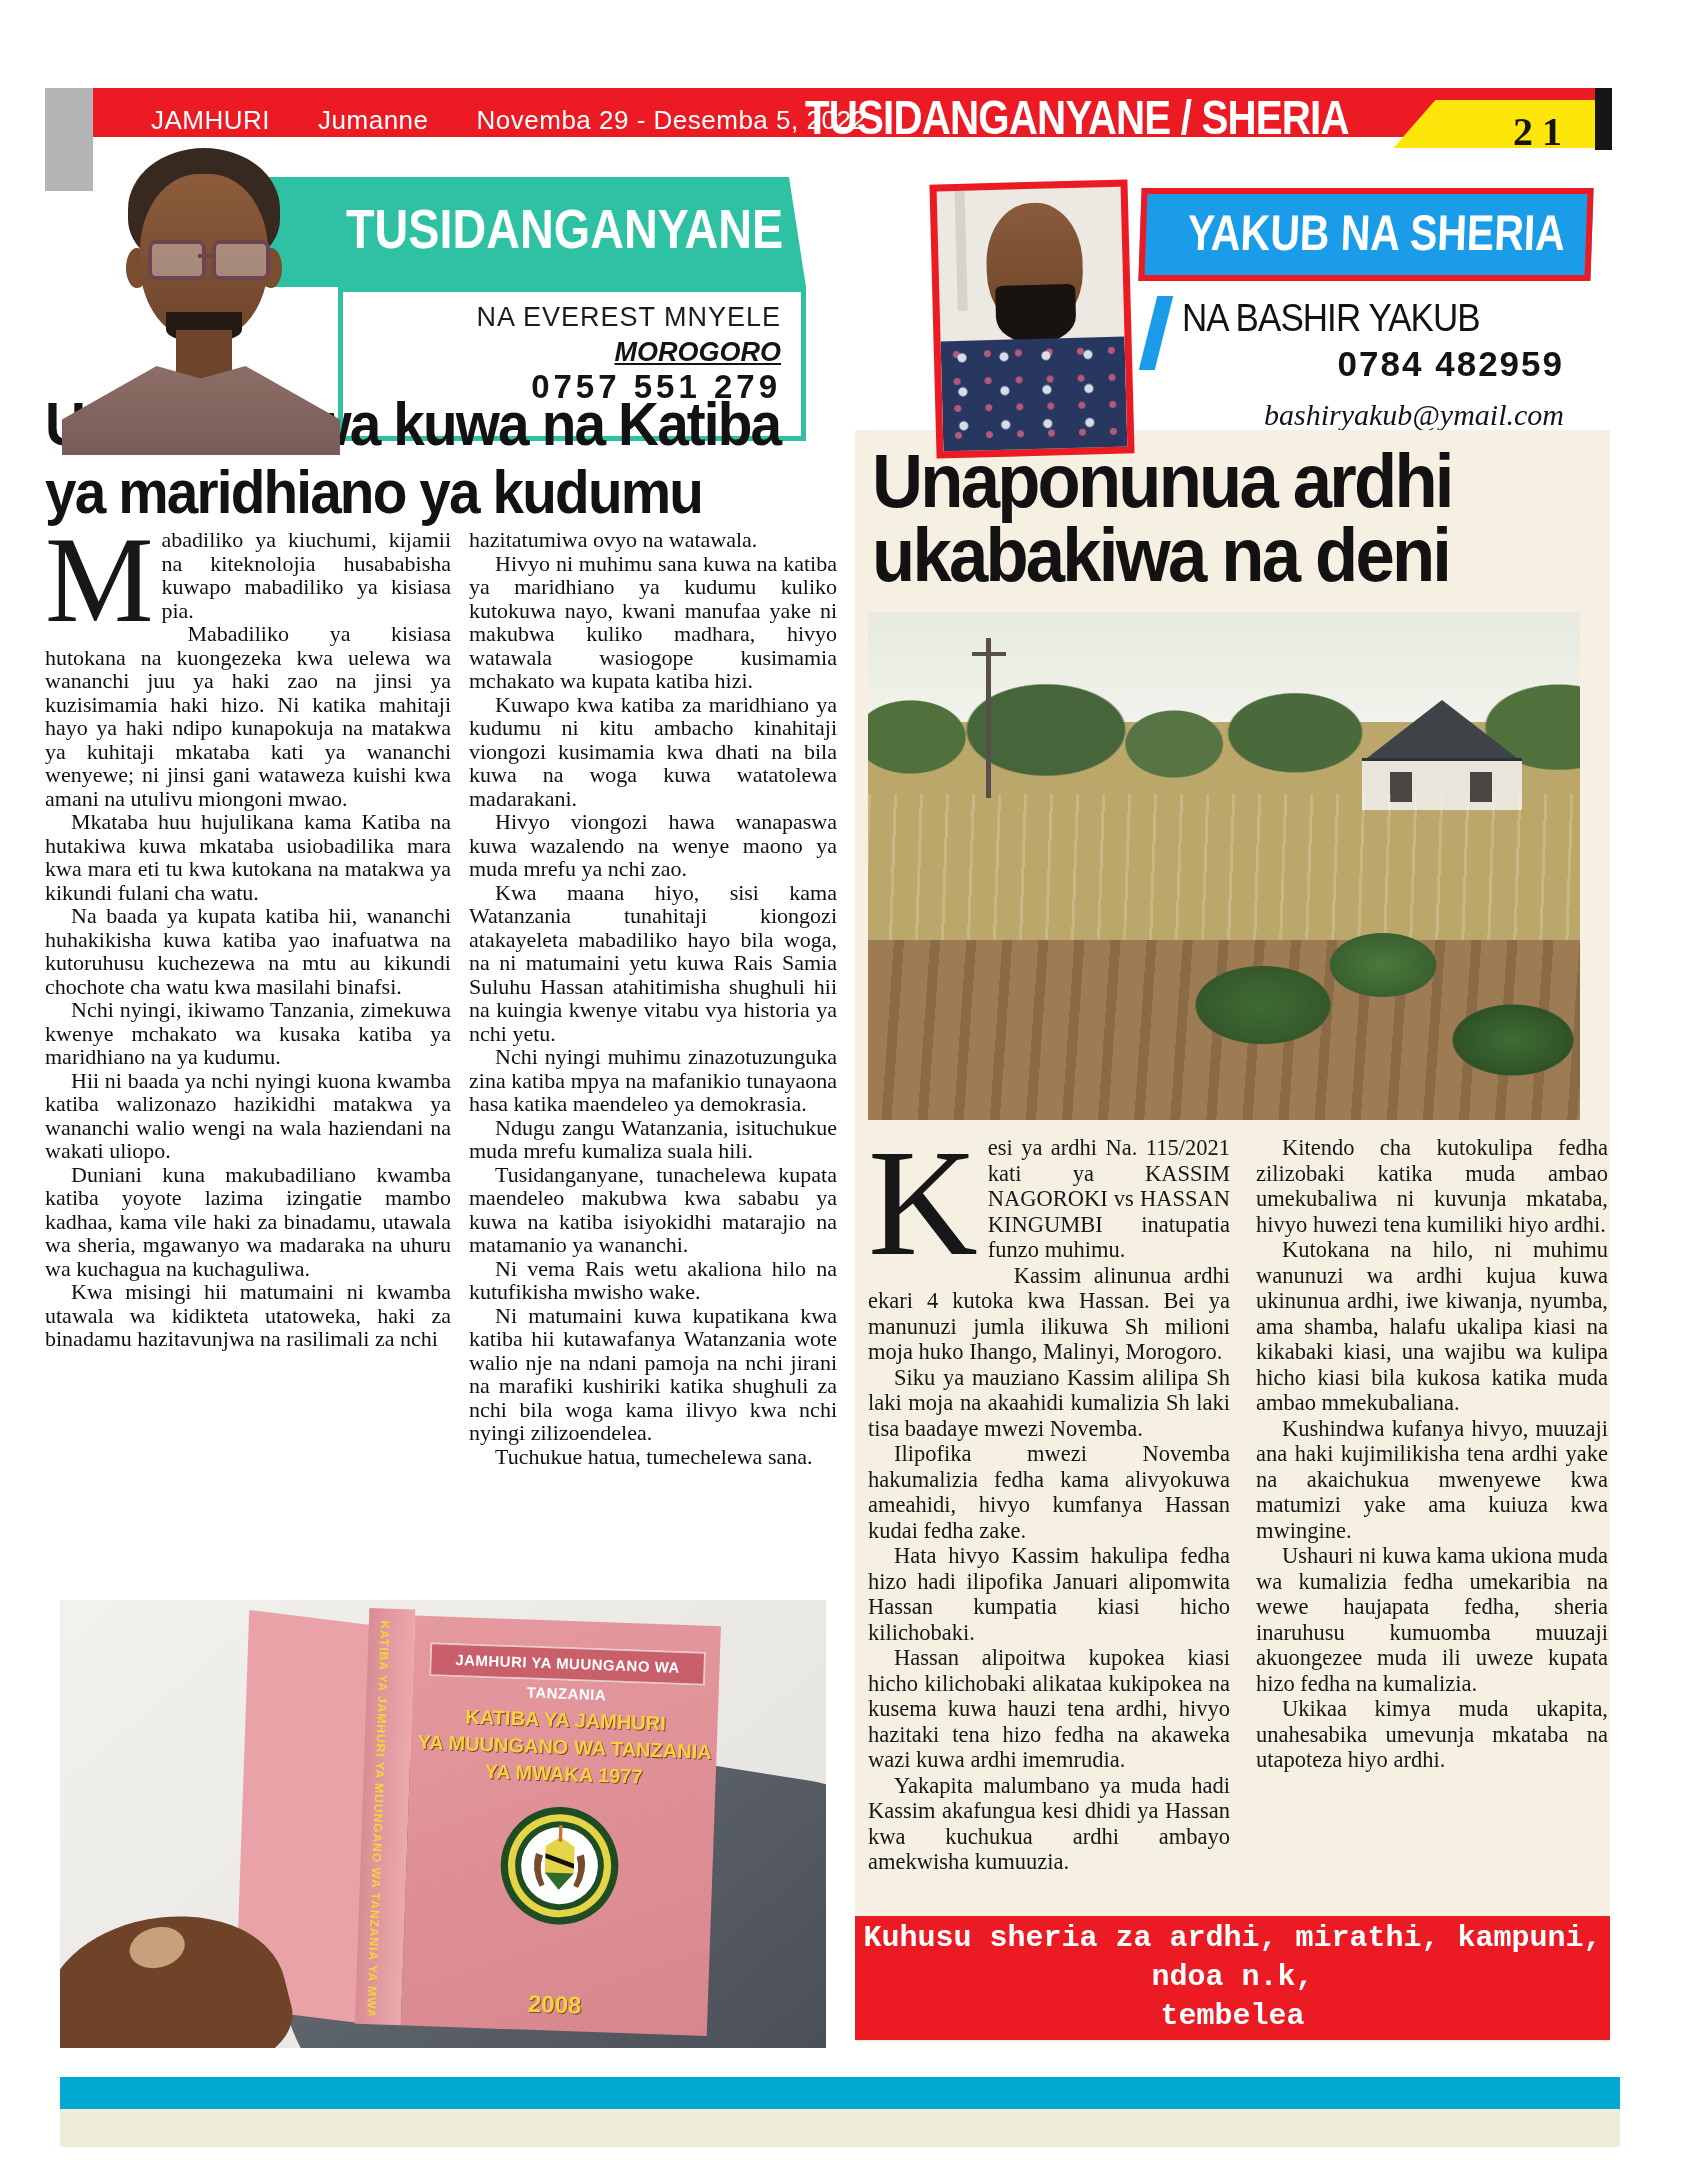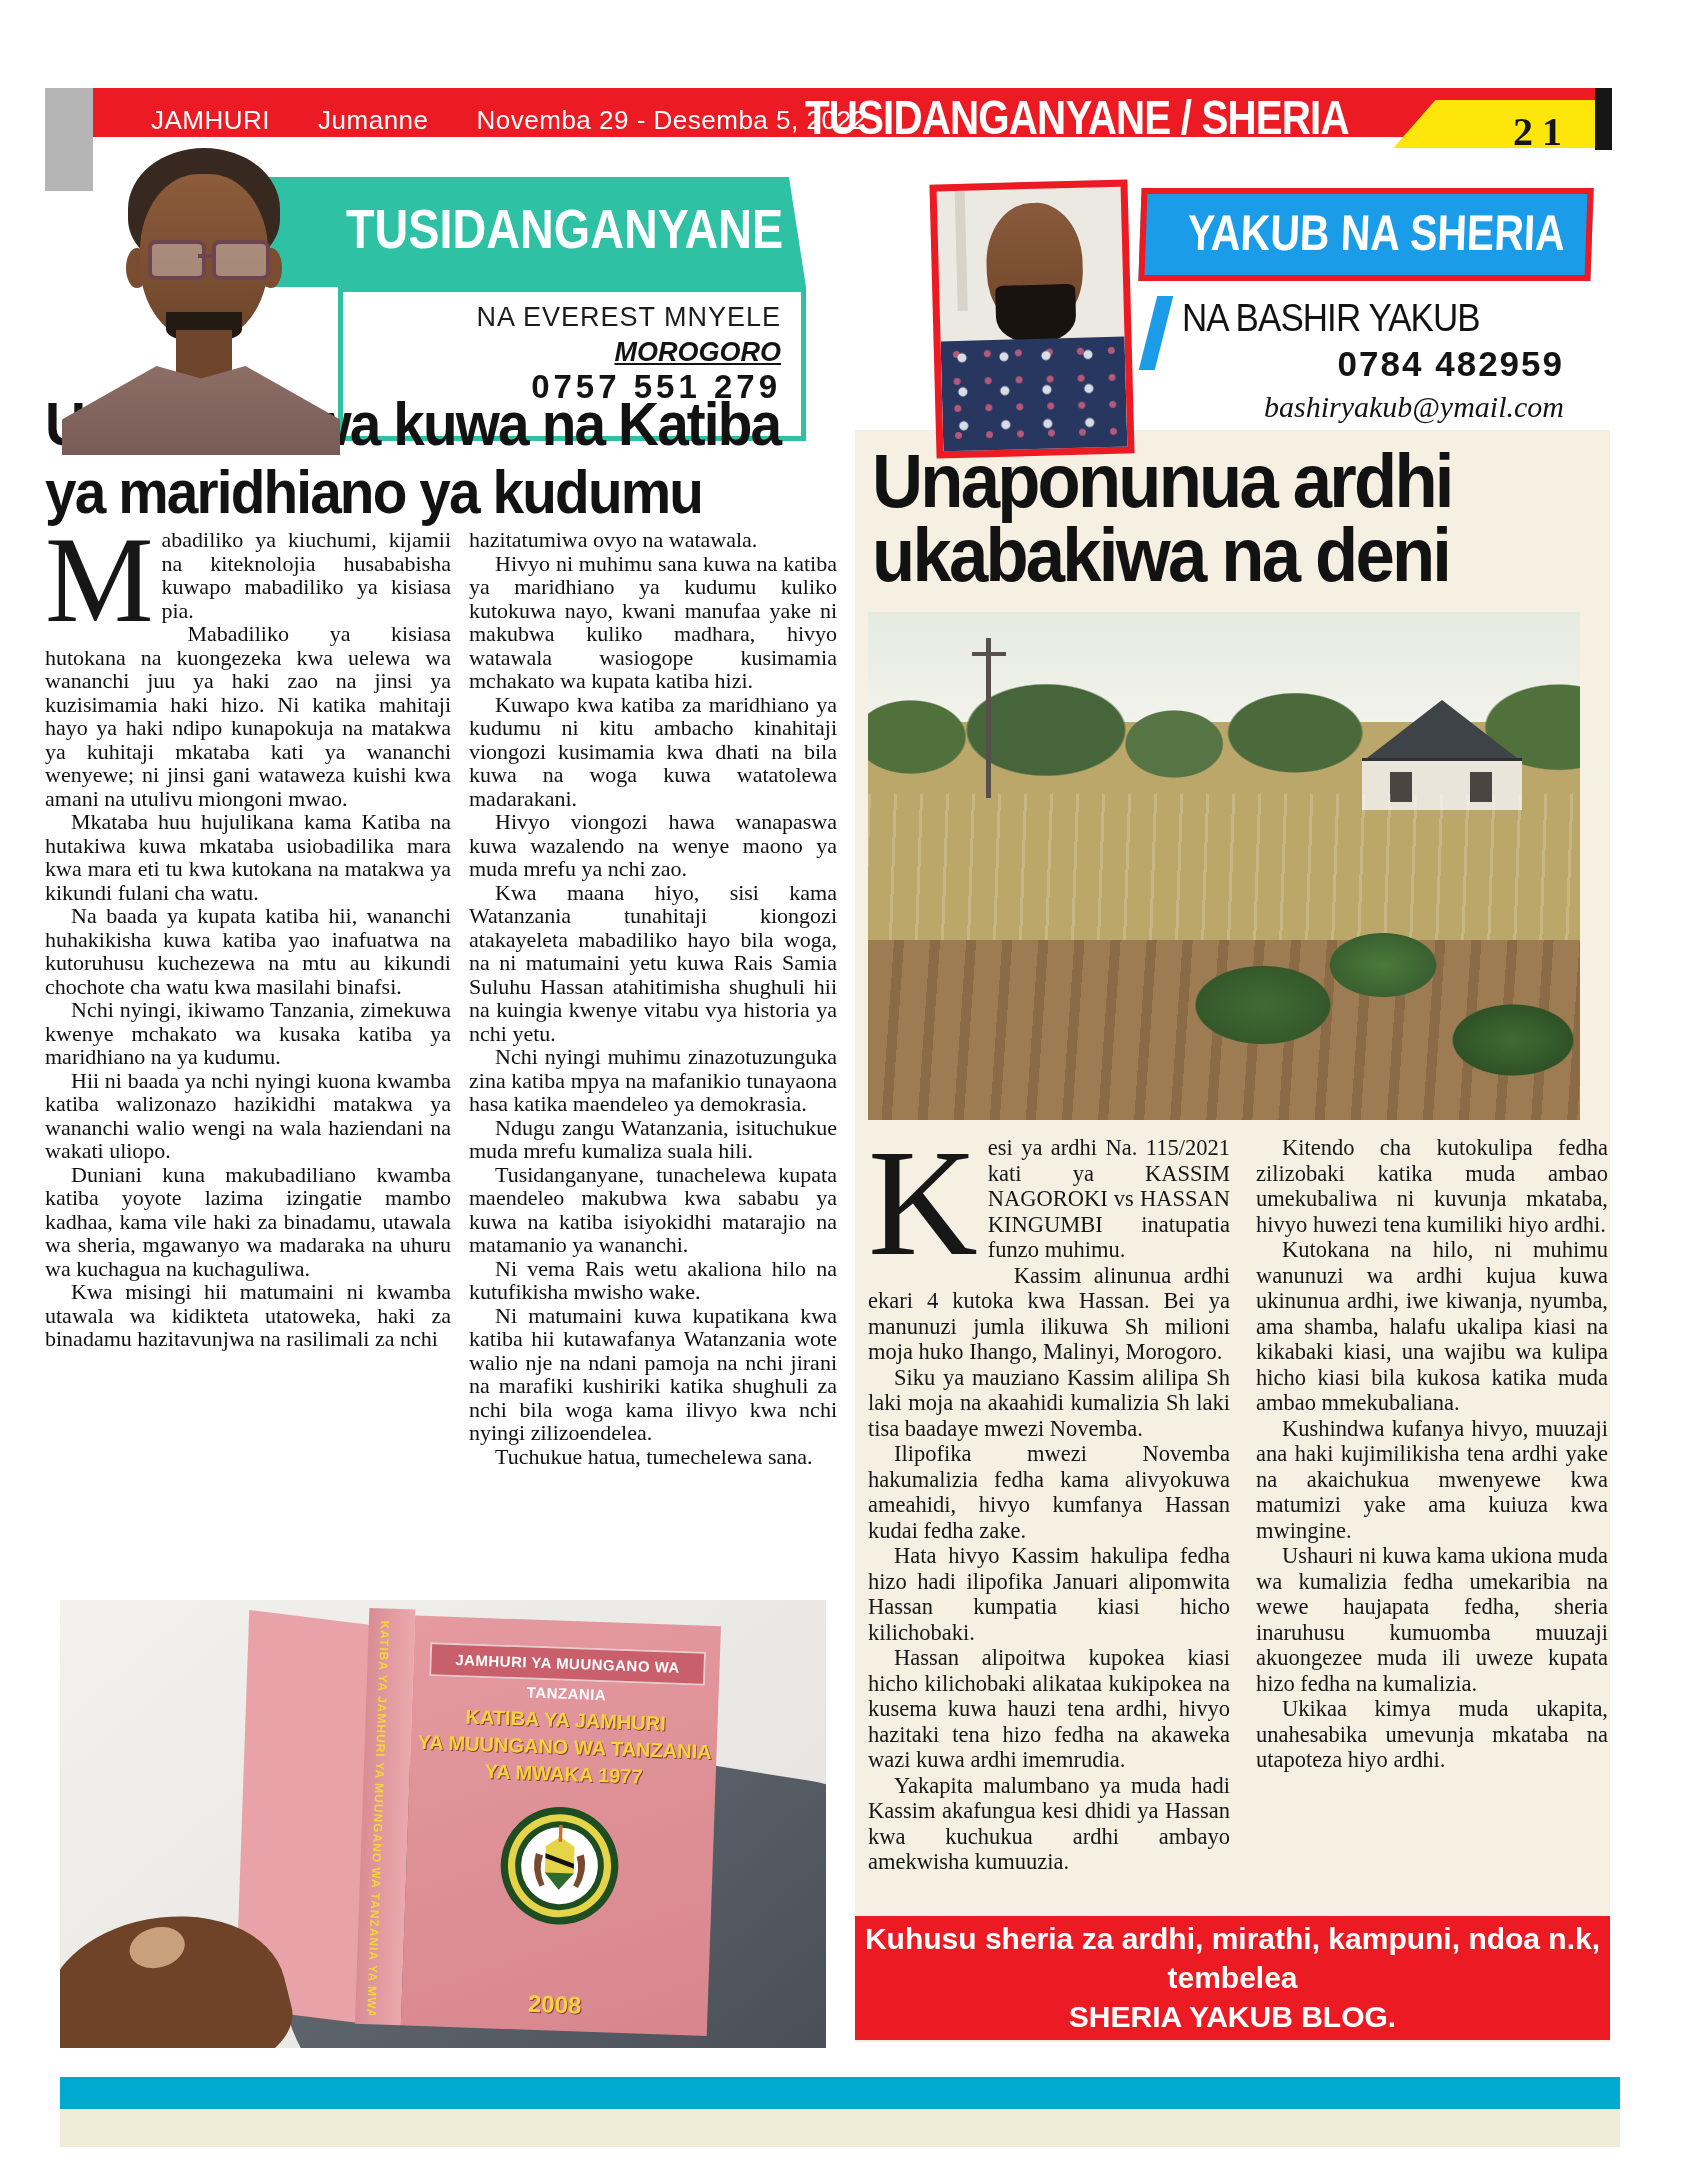--- a/index.html
+++ b/index.html
@@ -67,21 +67,21 @@
                           radial-gradient(circle,rgba(205,95,125,.85) 3px,transparent 4px);
          background-size:42px 34px,31px 27px;}
   .blue-banner{left:1140px; top:188px; width:452px; height:93px; background:var(--blue);
          border:6px solid var(--red); transform:skewX(-2deg); text-align:center; z-index:2;}
   .blue-banner-label{display:inline-block; margin-top:10px; color:#fff; font-size:50px; font-weight:700;
          transform:scaleX(.82); white-space:nowrap;}
   .blue-slash{left:1148px; top:296px; width:16px; height:74px; background:var(--blue); transform:skewX(-14deg);}
   .bashir-byline{left:1182px; top:297px; font-size:38px; color:#121212; transform:scaleX(.92);
          transform-origin:0 50%; white-space:nowrap; letter-spacing:-1px;}
   .bashir-phone{left:1180px; top:344px; width:384px; text-align:right; font-size:35px; font-weight:700; letter-spacing:2px;}
-  .bashir-email{left:1180px; top:390px; width:384px; text-align:right; font-size:30px; font-style:italic;
+  .bashir-email{left:1180px; top:398px; width:384px; text-align:right; font-size:30px; font-style:italic;
          font-family:"Liberation Serif",serif;}
 
   
   .l-headline{left:45px; top:390px; color:#121212; font-size:61px; line-height:68px; font-weight:700;
          transform:scaleX(.93); transform-origin:0 0; white-space:nowrap; letter-spacing:-2px;}
   .l-cols{left:45px; top:528px; width:792px; display:flex; gap:18px;
          font-family:"Liberation Serif",serif; font-size:22px; line-height:23.5px;
          text-align:justify; color:#101010;}
   .lcol1{width:406px;} .lcol2{width:368px;}
   .l-cols p, .r-cols p{margin:0; text-indent:26px;}
@@ -148,21 +148,21 @@
       background:radial-gradient(closest-side,#4A7A3B,#3A6030 70%,transparent 72%);}
   .s3{left:70px; bottom:20px; width:140px; height:80px;
       background:radial-gradient(closest-side,#5481422,#3F6B33 60%,transparent 72%);}
   .s4{left:560px; bottom:30px; width:170px; height:100px;
       background:radial-gradient(closest-side,#3F6B33,#2F5226 70%,transparent 72%);}
   .r-cols{left:868px; top:1135px; width:740px; display:flex; gap:26px;
         font-family:"Liberation Serif",serif; font-size:22.5px; line-height:25.5px;
         text-align:justify; color:#161616;}
   .rcol1{width:362px;} .rcol2{width:352px;}
   .red-banner{left:855px; top:1916px; width:755px; height:124px; background:var(--red);
-        color:#fff; text-align:center; font-family:Liberation Sans, sans-serif; font-weight:700;
+        color:#fff; text-align:center; font-family:Liberation Mono, monospace; font-weight:700;
         font-size:30px; line-height:39px; padding-top:3px;}
 
   
   .footer-cyan{left:60px; top:2077px; width:1560px; height:32px; background:var(--cyan);}
   .footer-cream{left:60px; top:2109px; width:1560px; height:38px; background:var(--footcream);}
 </style>
 </head>
 <body>
 
 <div id="page">

